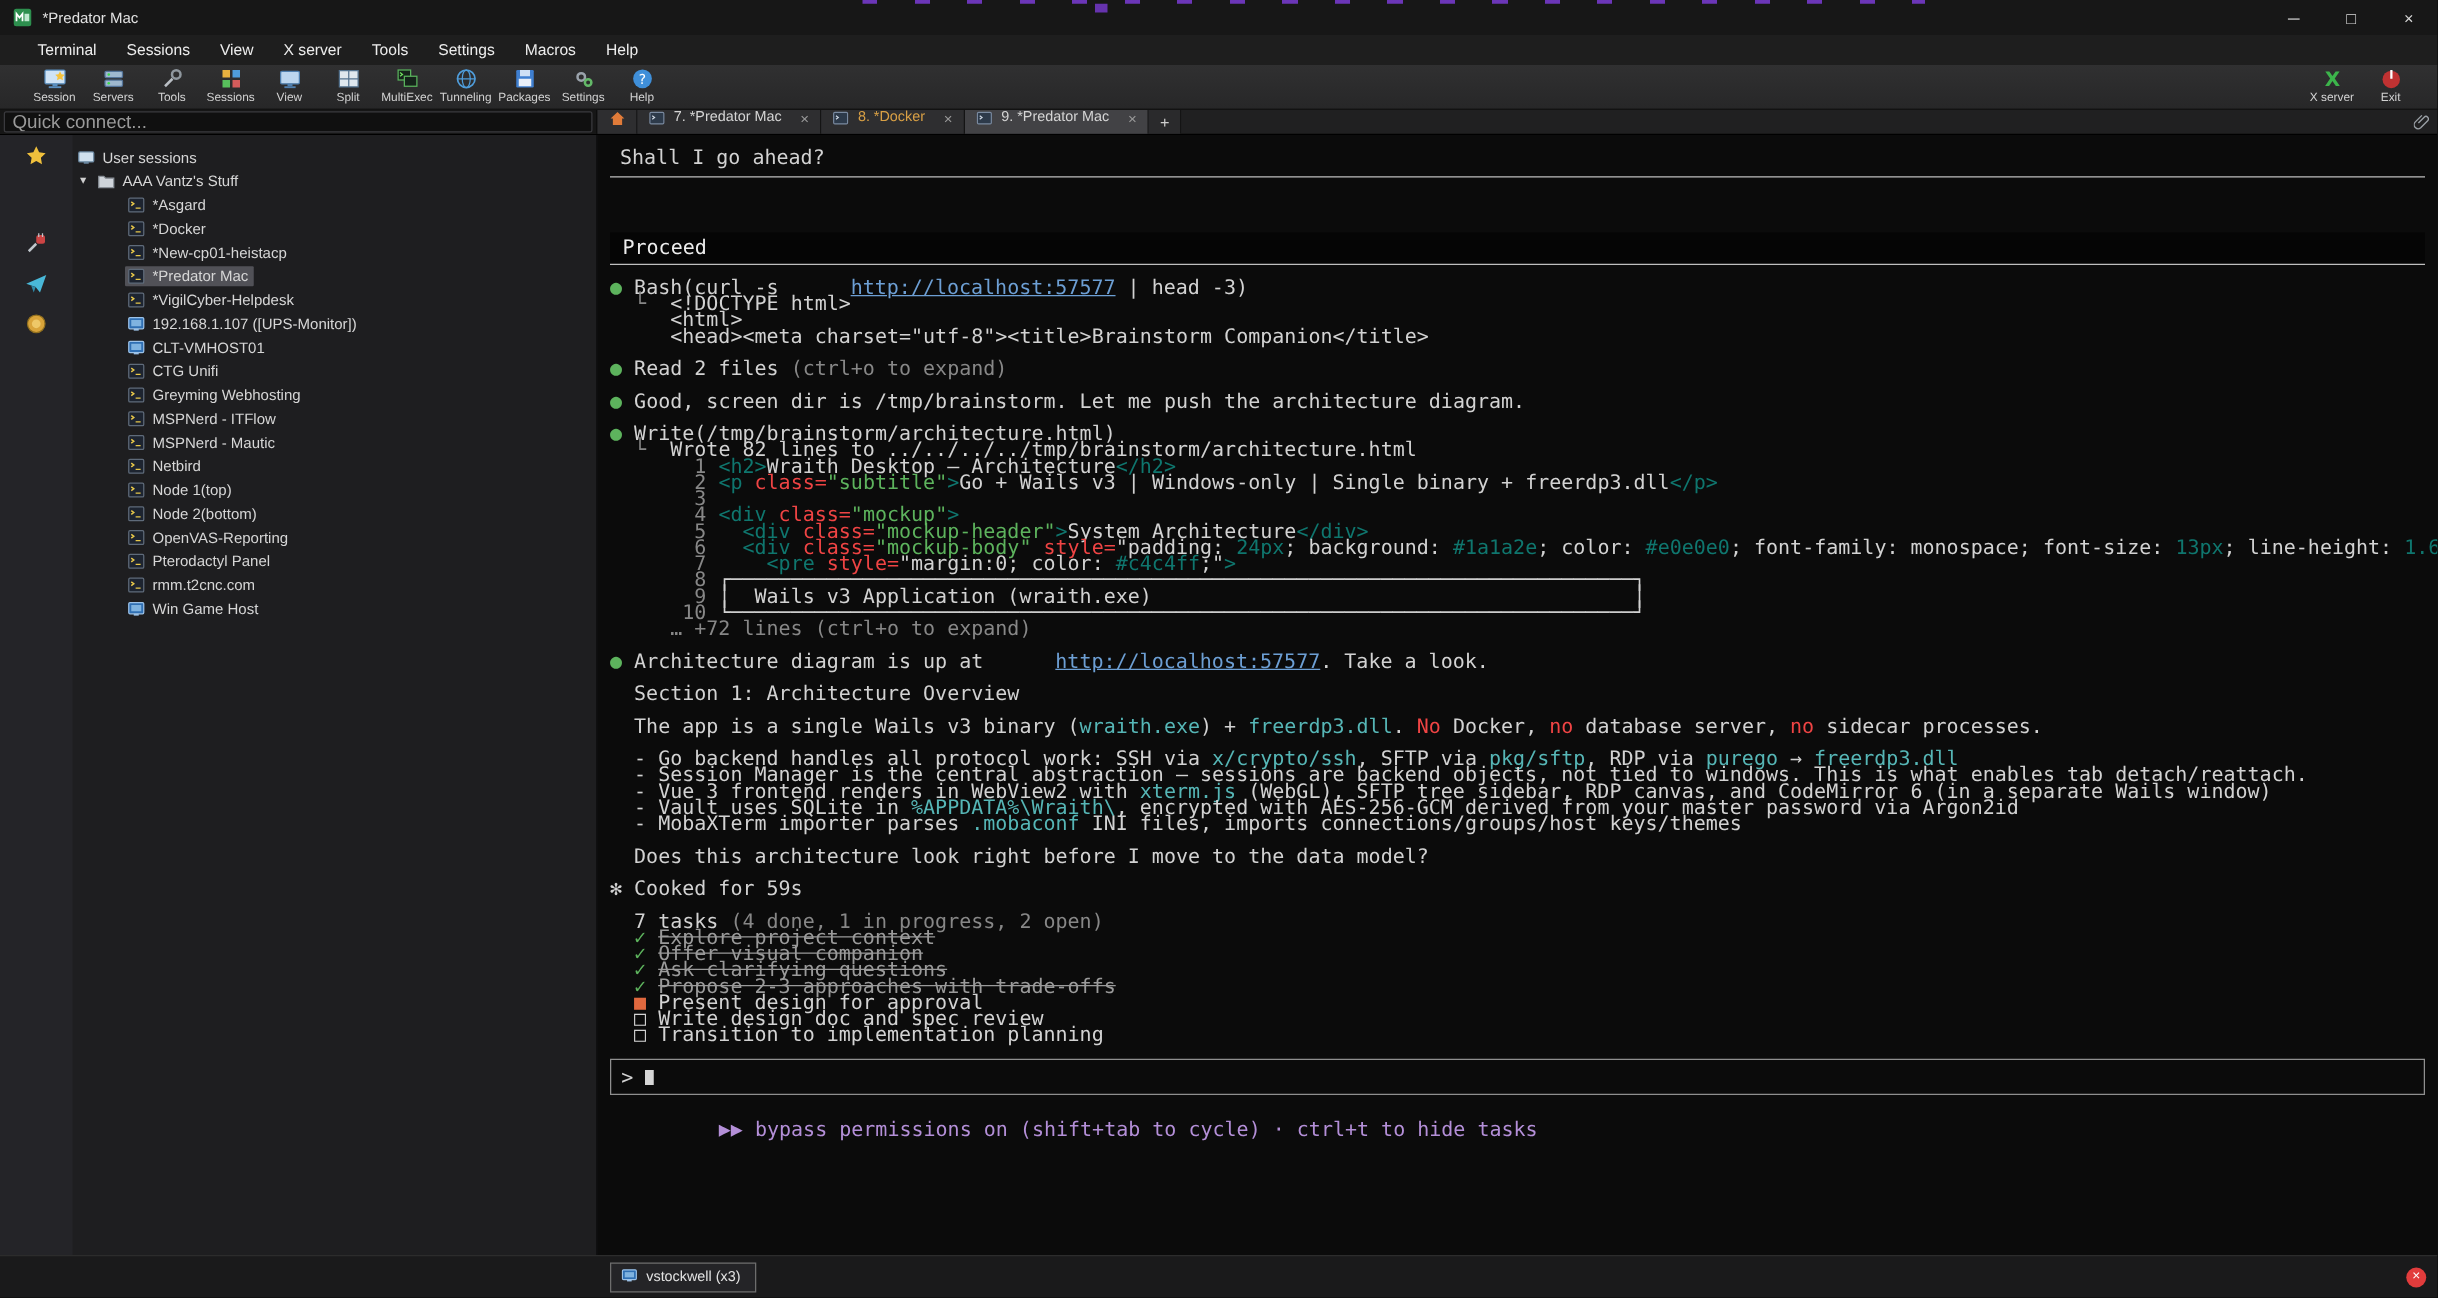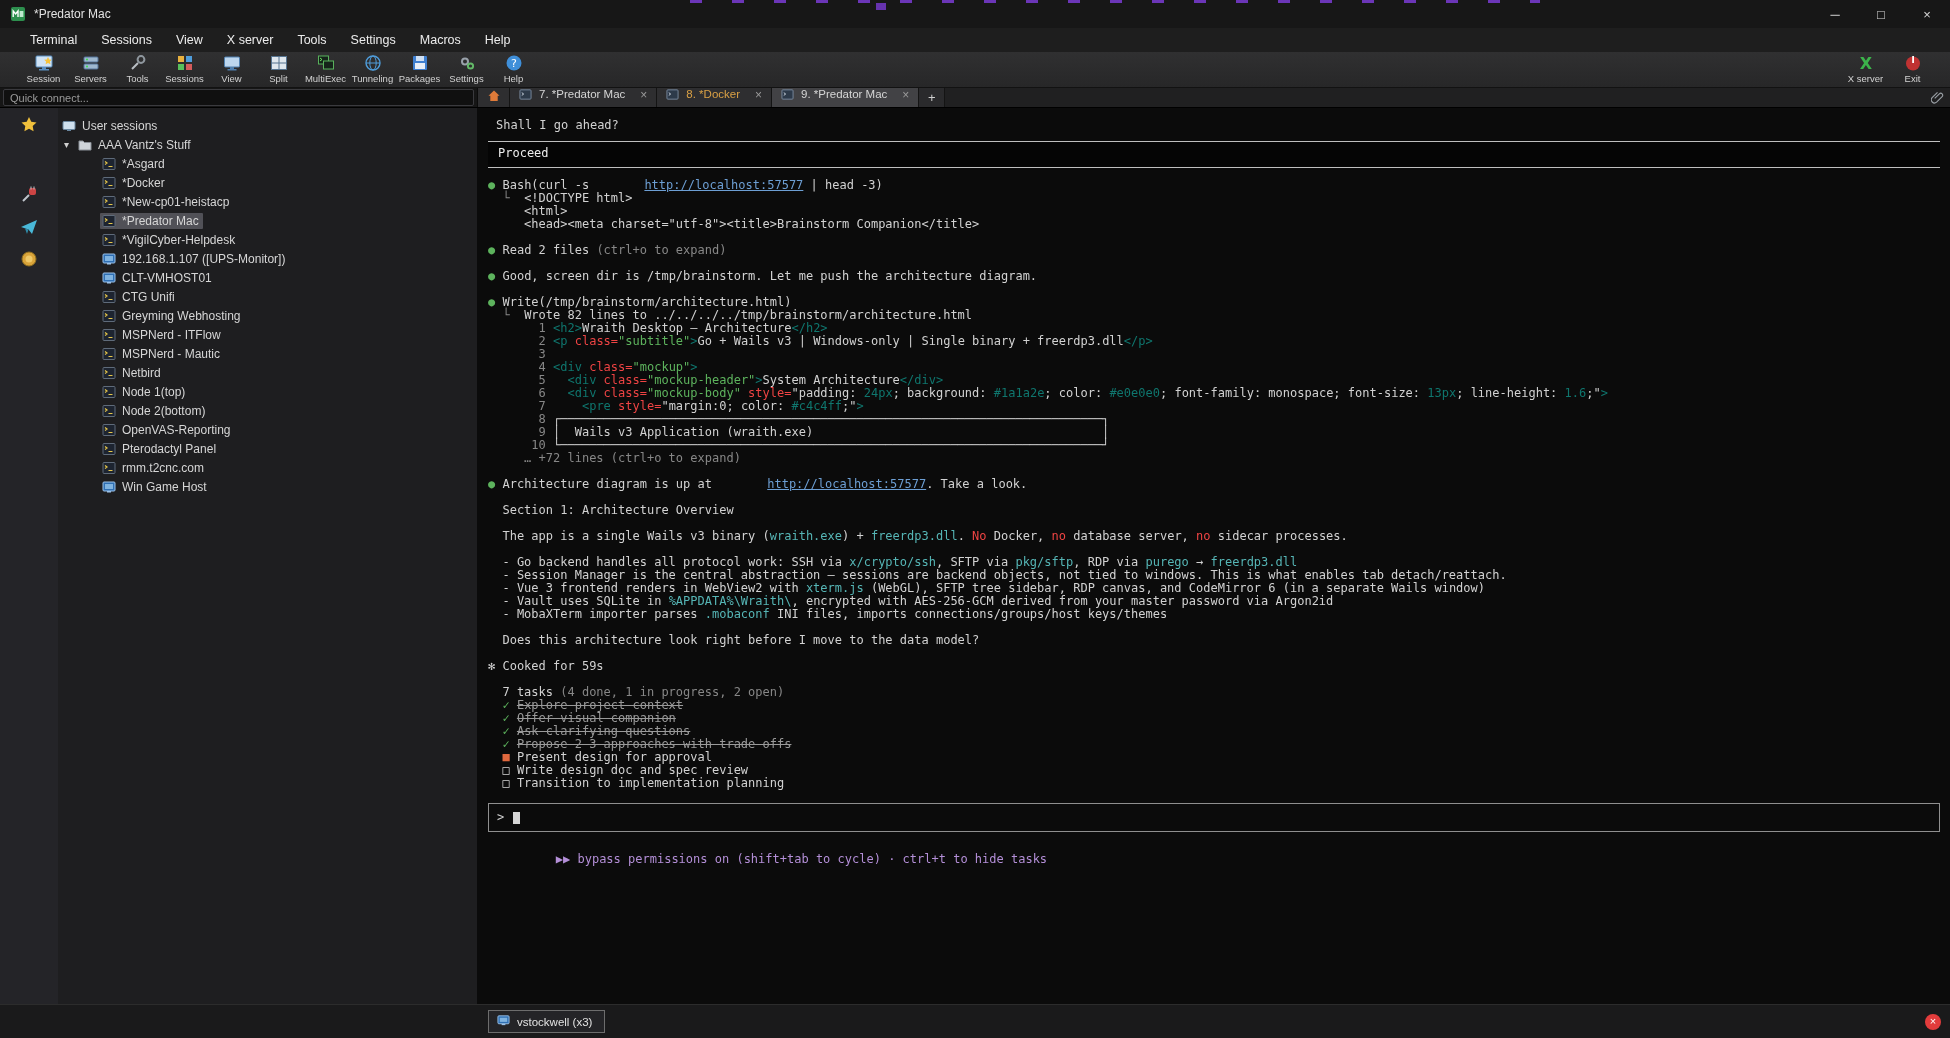--- a/index.html
+++ b/index.html
@@ -25,21 +25,21 @@
   .toolbar { height:36px; background:linear-gradient(#303031,#272728); border-bottom:1px solid #121212; display:flex; padding-left:20px; flex:0 0 auto; }
   .tb-left, .tb-right { display:flex; }
   .tb-right { margin-left:auto; padding-right:14px; }
   .tb-item { width:47px; display:flex; flex-direction:column; align-items:center; padding-top:2px; }
   .tb-icon { width:18px; height:18px; } .tb-icon svg { width:18px; height:18px; display:block; }
   .tb-label { font-size:9.5px; color:#d2d2d2; margin-top:1px; white-space:nowrap; }
 
   
   .connectrow { height:20px; display:flex; flex:0 0 auto; background:#202021; border-bottom:1px solid #000; }
   .qc-wrap { width:478px; background:#161616; border-right:1px solid #0b0b0b; display:flex; align-items:center; padding:0 3px; }
-  .qc-input { width:100%; height:17px; background:#101010; border:1px solid #3a3a3e; border-radius:2px; color:#b8b8b8; font-size:11px; padding:0 6px; font-family:"Liberation Sans","DejaVu Sans",sans-serif; outline:none; }
+  .qc-input { width:100%; height:17px; background:#101010; border:1px solid #3a3a3e; border-radius:2px; color:#b8b8b8; font-size:15px; padding:0 6px; font-family:"Liberation Sans","DejaVu Sans",sans-serif; outline:none; }
   .qc-input::placeholder { color:#9a9a9a; }
   .tabbar { flex:1; display:flex; align-items:stretch; }
   .tab-home { width:32px; display:flex; align-items:center; justify-content:center; background:#2e2e30; border-right:1px solid #141414; }
   .tab-home svg { width:14px; height:14px; }
   .tab { display:flex; align-items:flex-start; gap:7px; padding:0 9px; background:#2e2e30; border-right:1px solid #141414; font-size:11.5px; color:#d5d5d5; }
   .tab.active { background:#424245; }
   .tab-icon svg { width:13px; height:13px; display:block; }
   .tab-label.activity { color:#d9a045; }
   .tab-close { color:#9a9a9a; font-size:12px; margin-left:8px; }
   .tab-new { width:26px; display:flex; align-items:center; justify-content:center; color:#cfcfcf; background:#2a2a2c; border-right:1px solid #141414; font-size:13px; }
@@ -58,23 +58,23 @@
   .tr .ic { width:14px; height:14px; margin-right:6px; flex:0 0 auto; }
   .tr .ic svg { width:14px; height:14px; display:block; }
   .tr-root { padding-left:4px; }
   .tr-folder { padding-left:6px; }
   .tr-item { padding-left:42px; }
   .chev { color:#cfcfcf; font-size:10px; width:14px; }
   .rowbox { display:flex; align-items:center; padding:1px 4px 1px 2px; border-radius:1px; }
   .rowbox.sel { background:#515157; }
 
   
-  .terminal { flex:1; background:#0b0b0b; font-family:"DejaVu Sans Mono","DejaVu Sans",monospace; font-size:12px; line-height:13px; color:#d2d2d2; padding:6px 10px 0 10px; overflow:hidden; }
+  .terminal { flex:1; background:#0b0b0b; font-family:"DejaVu Sans Mono","DejaVu Sans",monospace; font-size:16px; line-height:13px; color:#d2d2d2; padding:6px 10px 0 10px; overflow:hidden; }
   .q-box { border-bottom:1px solid #bfbfbf; padding:5px 8px 9px 8px; color:#d2d2d2; }
-  .p-box { border-bottom:1px solid #bfbfbf; padding:5px 10px 7px 10px; color:#ededed; background:#050505; }
+  .p-box { border-bottom:1px solid #bfbfbf; padding:5px 10px 7px 10px; color:#ededed; background:#050505;margin-top:44px; }
   .lines { margin-top:11px; }
   .tl { white-space:pre; height:13px; }
   .sg-d { color:#d2d2d2; } .sg-m { color:#878787; } .sg-g { color:#5db35d; }
   .sg-r { color:#ef4444; } .sg-c { color:#56b6b6; } .sg-b { color:#0f766e; }
   .sg-l { color:#6d9fd4; text-decoration:underline;margin-left:48px; }
   .sg-s { color:#9a9a9a; text-decoration:line-through; }
   .sg-o { color:#e0683e; }
   .input-box { border:1px solid #8f8f8f; margin-top:13px; padding:7px 8px; display:flex; align-items:center; }
   .cursor { display:inline-block; width:7px; height:12px; background:#d6d6d6; margin-left:9px; }
   .term-status { margin-top:8px; padding-left:10px; color:#b48fd8; white-space:pre; }

